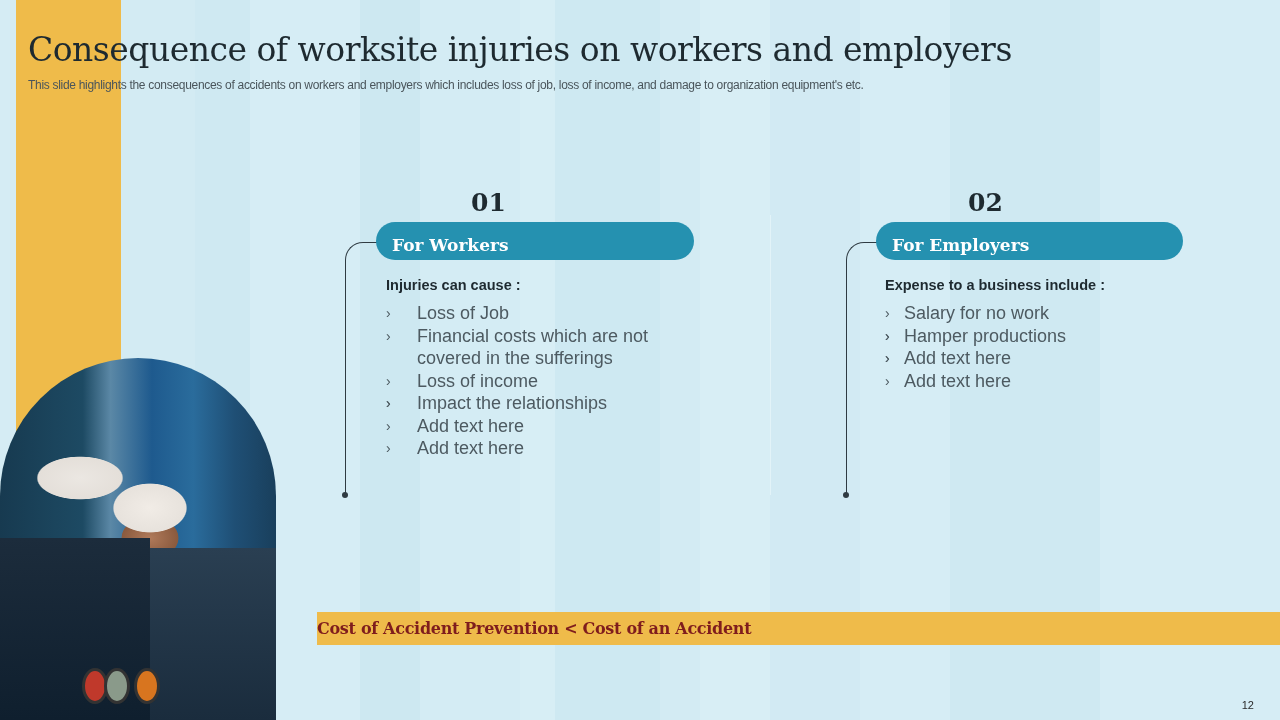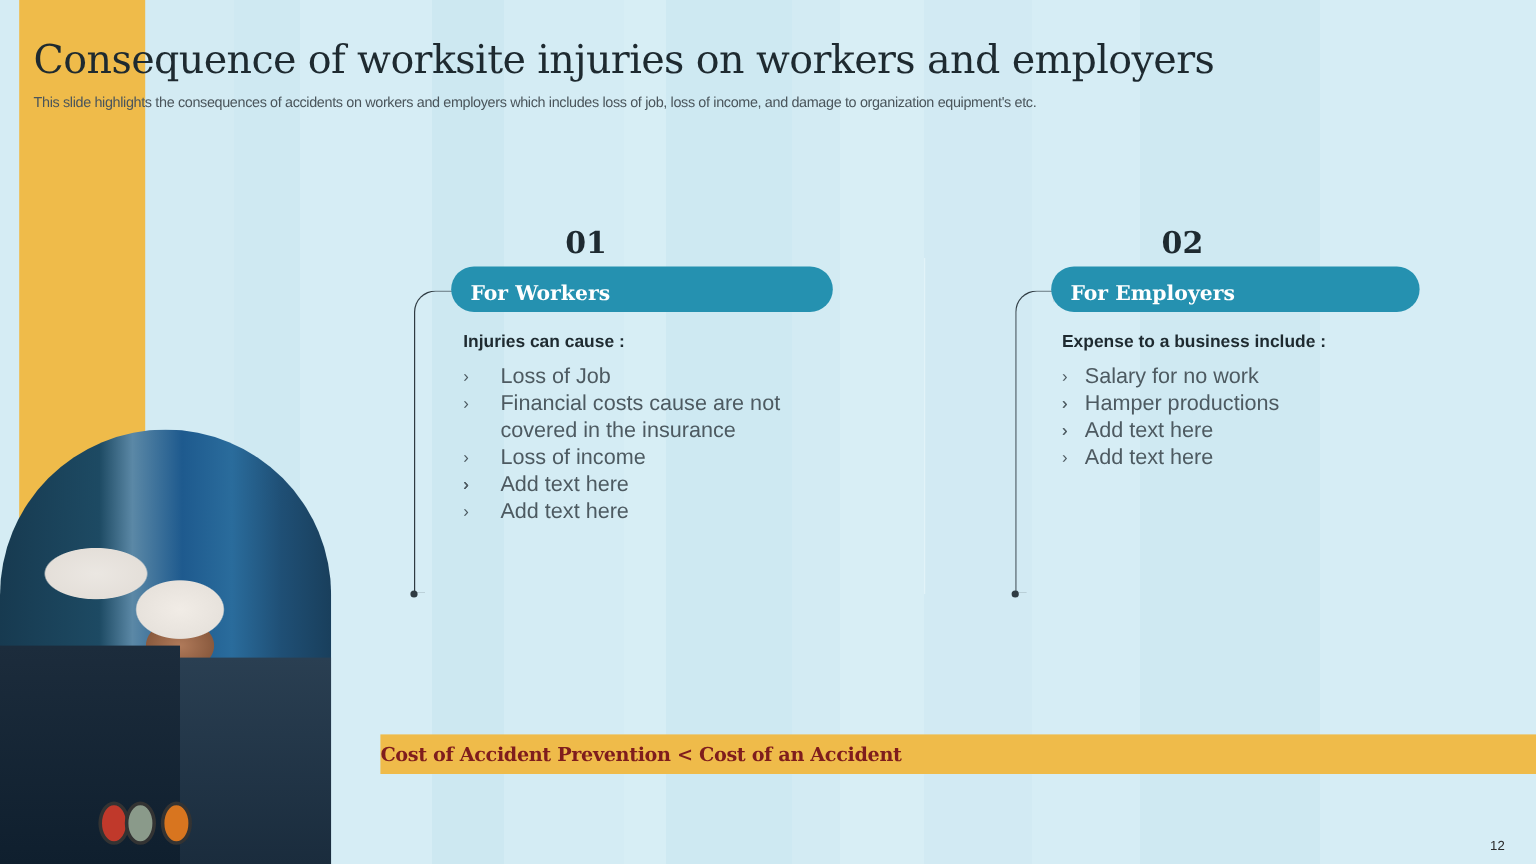--- a/index.html
+++ b/index.html
@@ -126,24 +126,24 @@
 <div class="title">Consequence of worksite injuries on workers and employers</div>
 <div class="subtitle">This slide highlights the consequences of accidents on workers and employers which includes loss of job, loss of income, and damage to organization equipment's etc.</div>
 
 <div class="num" style="left:471px; top:188px;">01</div>
 <div class="connector" style="left:345px; top:242px; height:252px;"></div>
 <div class="dot" style="left:342px; top:492px;"></div>
 <div class="pill" style="left:376px; top:222px; width:318px;">For Workers</div>
 <div class="col-heading" style="left:386px; top:277px;">Injuries can cause :</div>
 <ul class="list" style="left:386px; top:302px; width:300px;">
   <li><span class="chev">›</span><span>Loss of Job</span></li>
-  <li><span class="chev">›</span><span>Financial costs cause are not covered in the insurance</span></li>
+  <li><span class="chev">›</span><span>Financial costs which are not covered in the sufferings</span></li>
   <li><span class="chev">›</span><span>Loss of income</span></li>
   <li><span class="chev">›</span></li>
-  <li><span class="chev">›</span></li>
+  <li><span class="chev">›</span><span>Impact the relationships</span></li>
   <li><span class="chev">›</span><span>Add text here</span></li>
   <li><span class="chev">›</span><span>Add text here</span></li>
 </ul>
 
 <div class="divider"></div>
 
 <div class="num" style="left:968px; top:188px;">02</div>
 <div class="connector" style="left:846px; top:242px; height:252px;"></div>
 <div class="dot" style="left:843px; top:492px;"></div>
 <div class="pill" style="left:876px; top:222px; width:307px;">For Employers</div>

